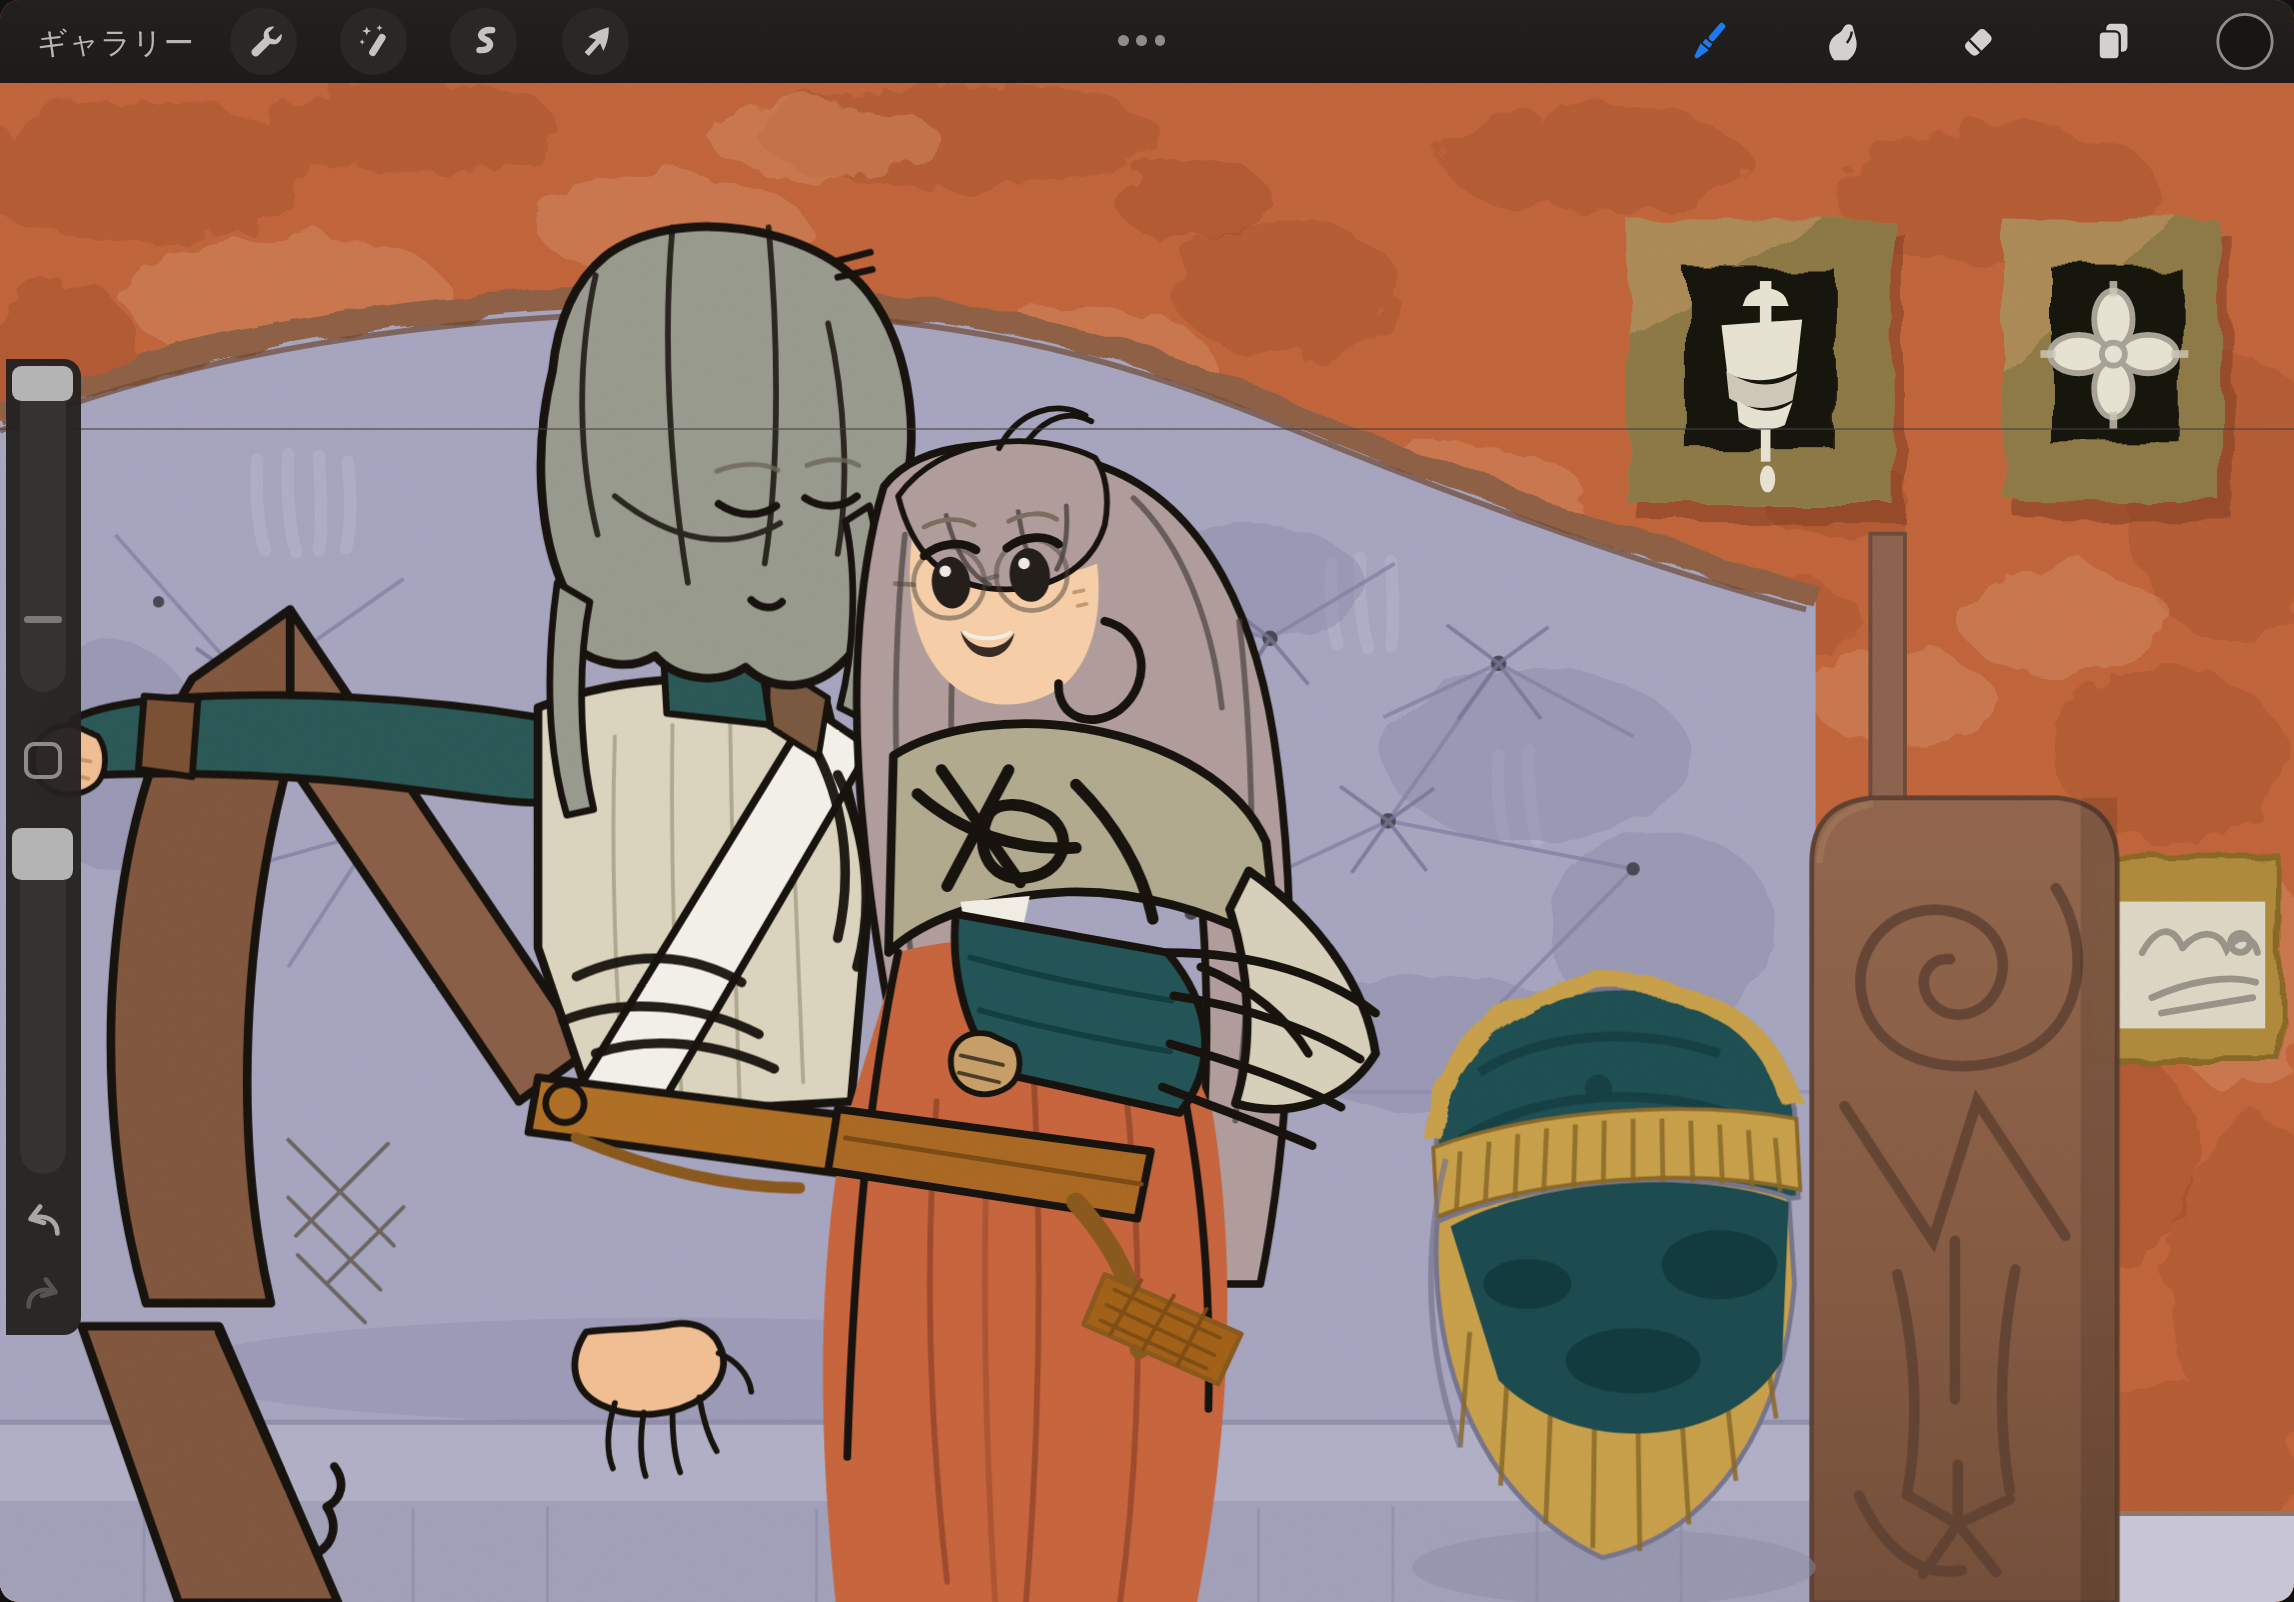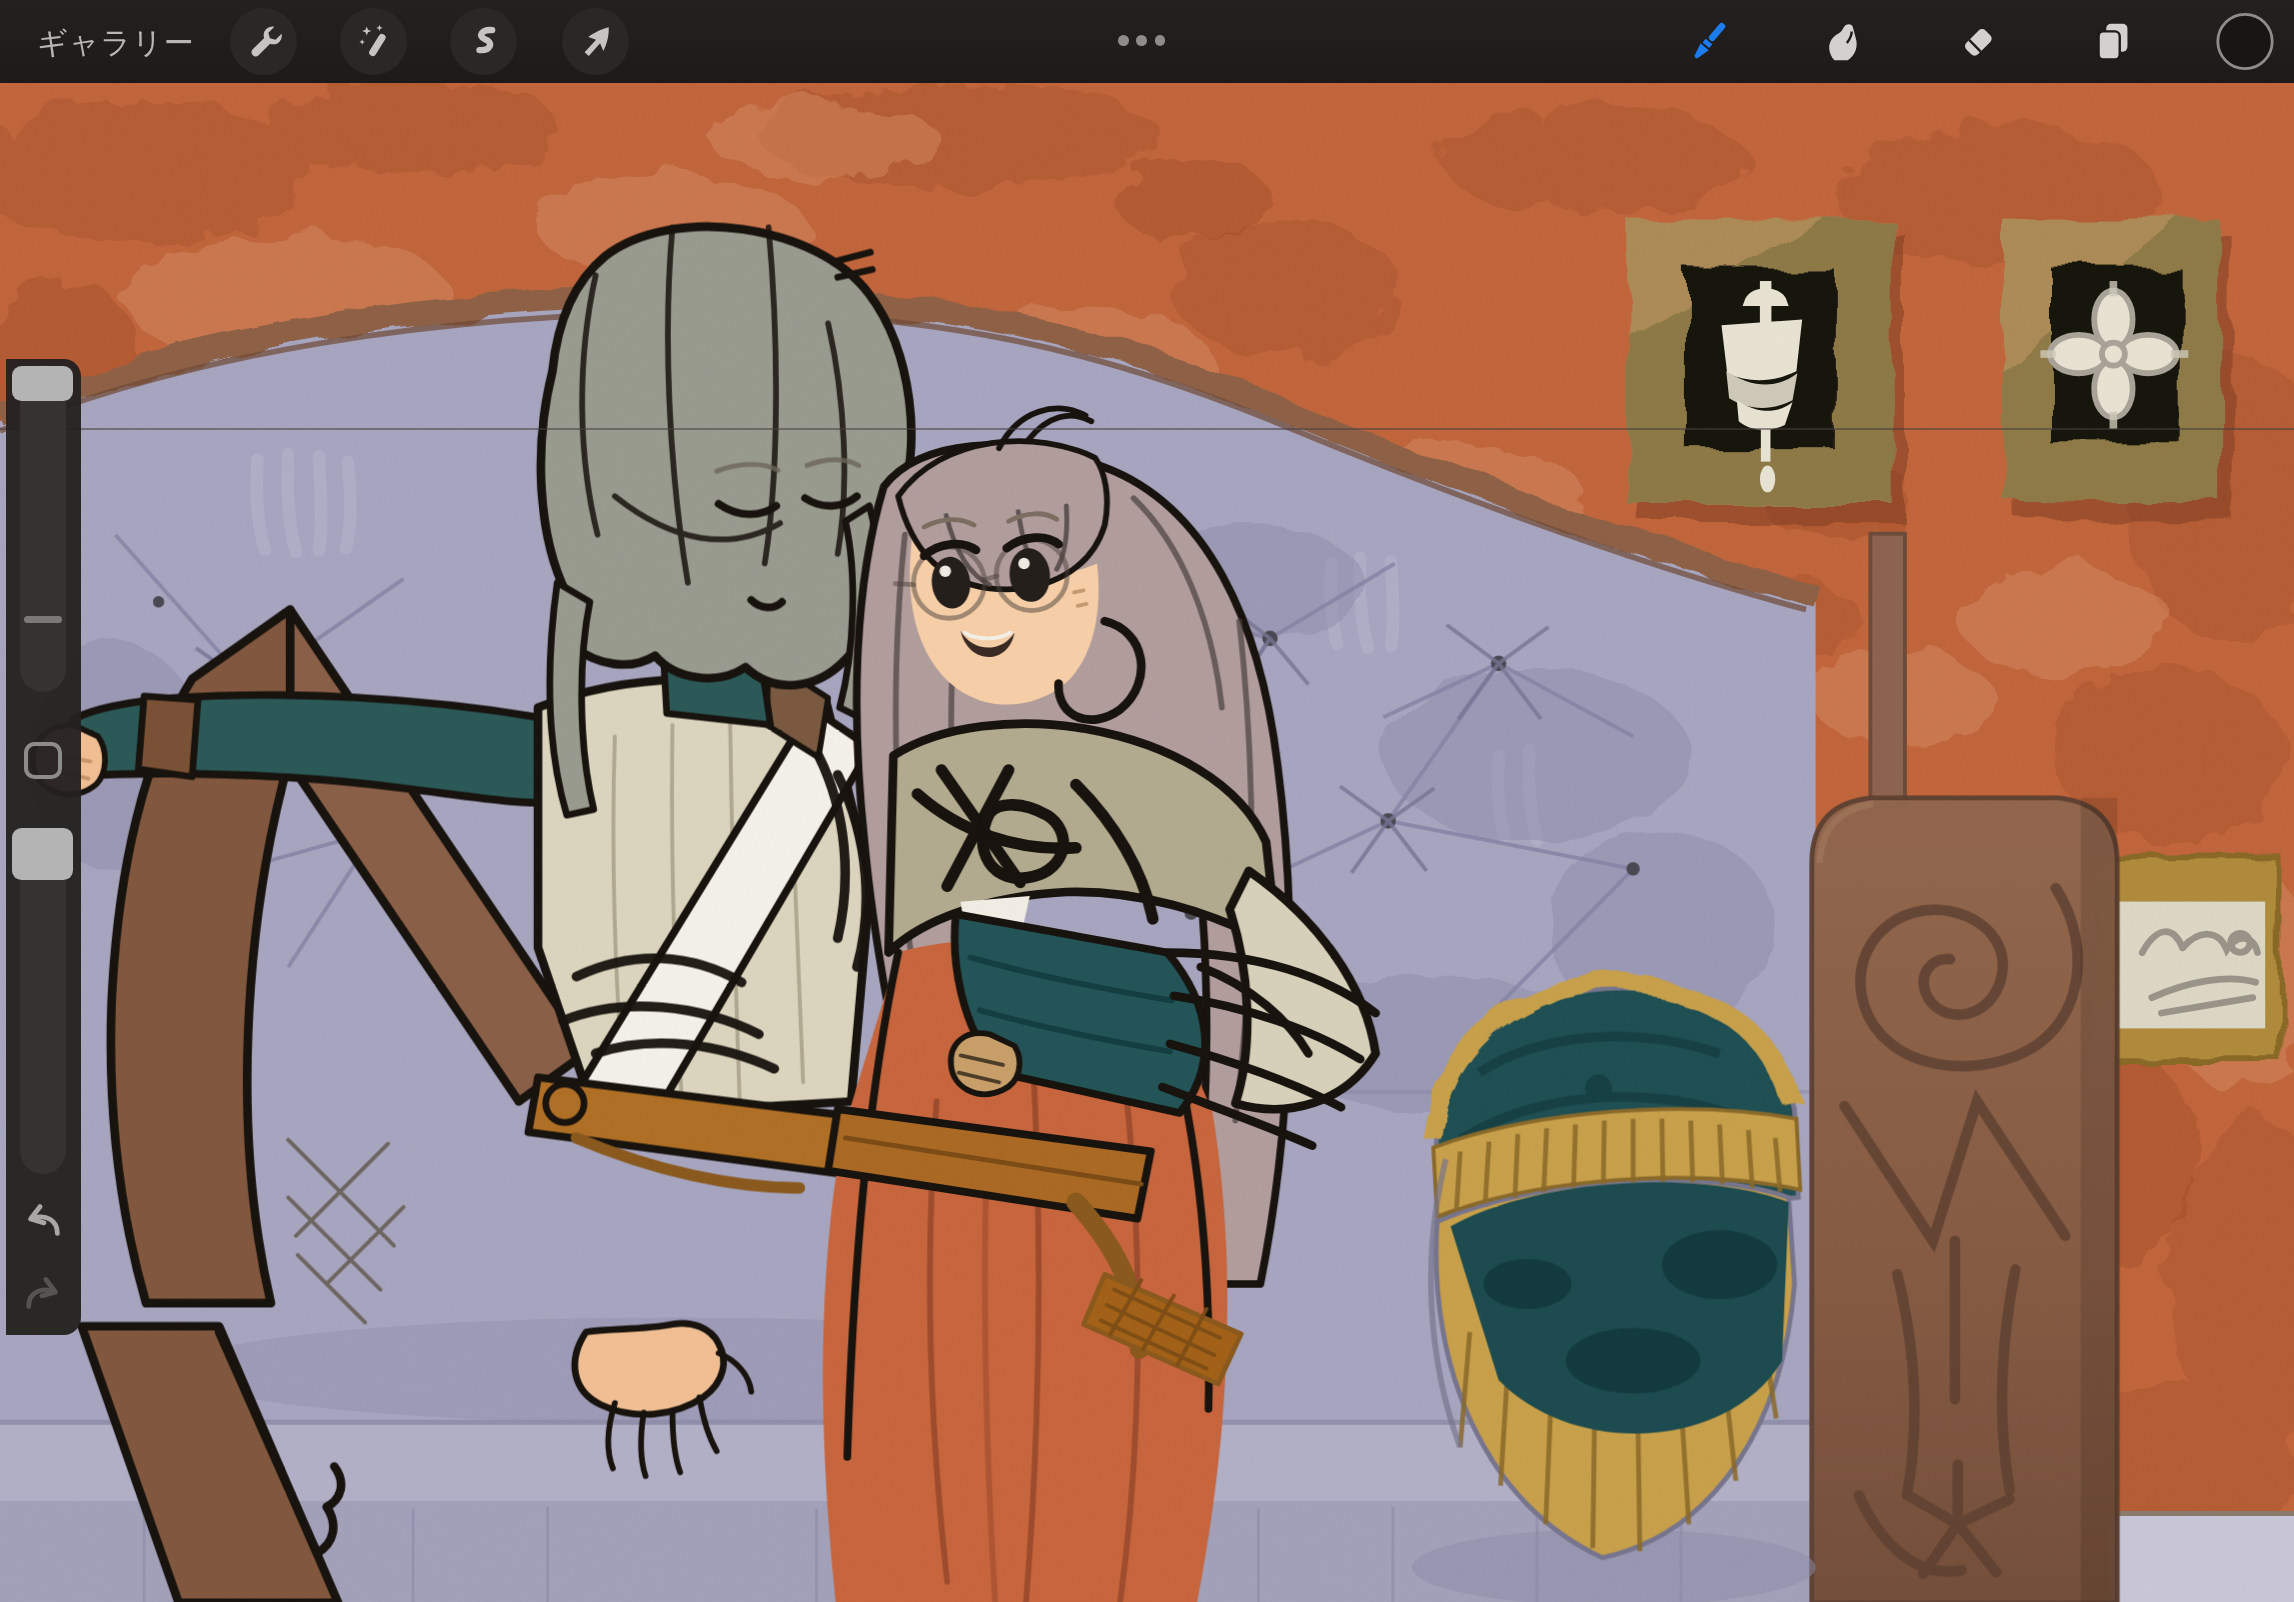--- a/index.html
+++ b/index.html
@@ -1,18 +1,18 @@
 <!DOCTYPE html>
 <html><head>
 <meta charset="utf-8">
 <style>
   html,body{margin:0;padding:0;background:#111;}
   *{box-sizing:border-box;}
   .screen{position:relative;width:2294px;height:1602px;overflow:hidden;
-    font-family:"Liberation Sans","DejaVu Sans",sans-serif;background:#c2663c;}
+    font-family:"Liberation Sans","DejaVu Sans",sans-serif;background:#c2663c;border-radius:19px;}
   
   .topbar{position:absolute;left:0;top:0;width:2294px;height:83px;
     background:linear-gradient(#232020,#1d1a19);z-index:30;}
   .gallery-label{position:absolute;left:37px;top:23px;font-size:30px;
     color:#b8b6b4;letter-spacing:1px;}
   .tool-circle{position:absolute;top:7.7px;width:67px;height:67px;border-radius:50%;
     background:#2b2726;display:flex;align-items:center;justify-content:center;}
   .flat-tool{position:absolute;top:11.5px;width:60px;height:60px;display:flex;
     align-items:center;justify-content:center;}
   .dots{position:absolute;left:1118px;top:35px;display:flex;gap:7.7px;}

